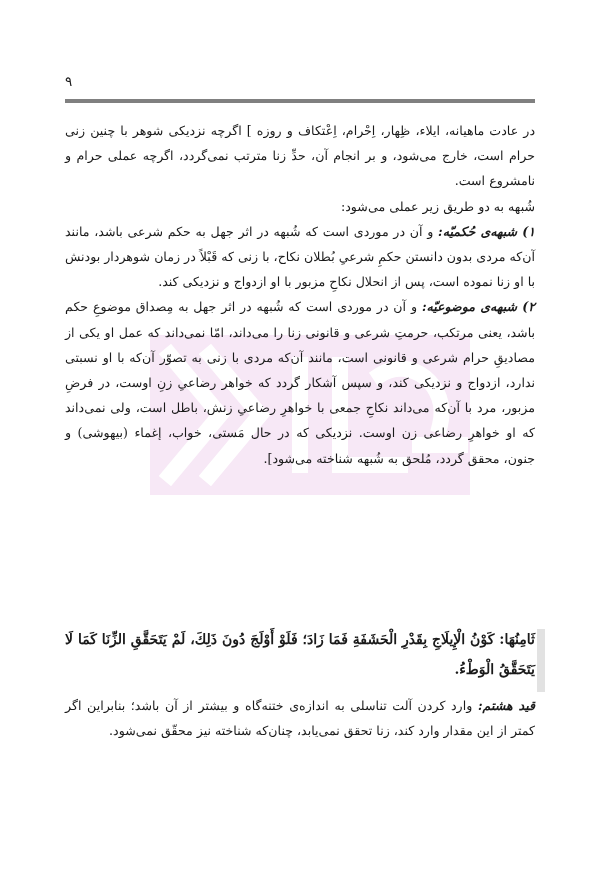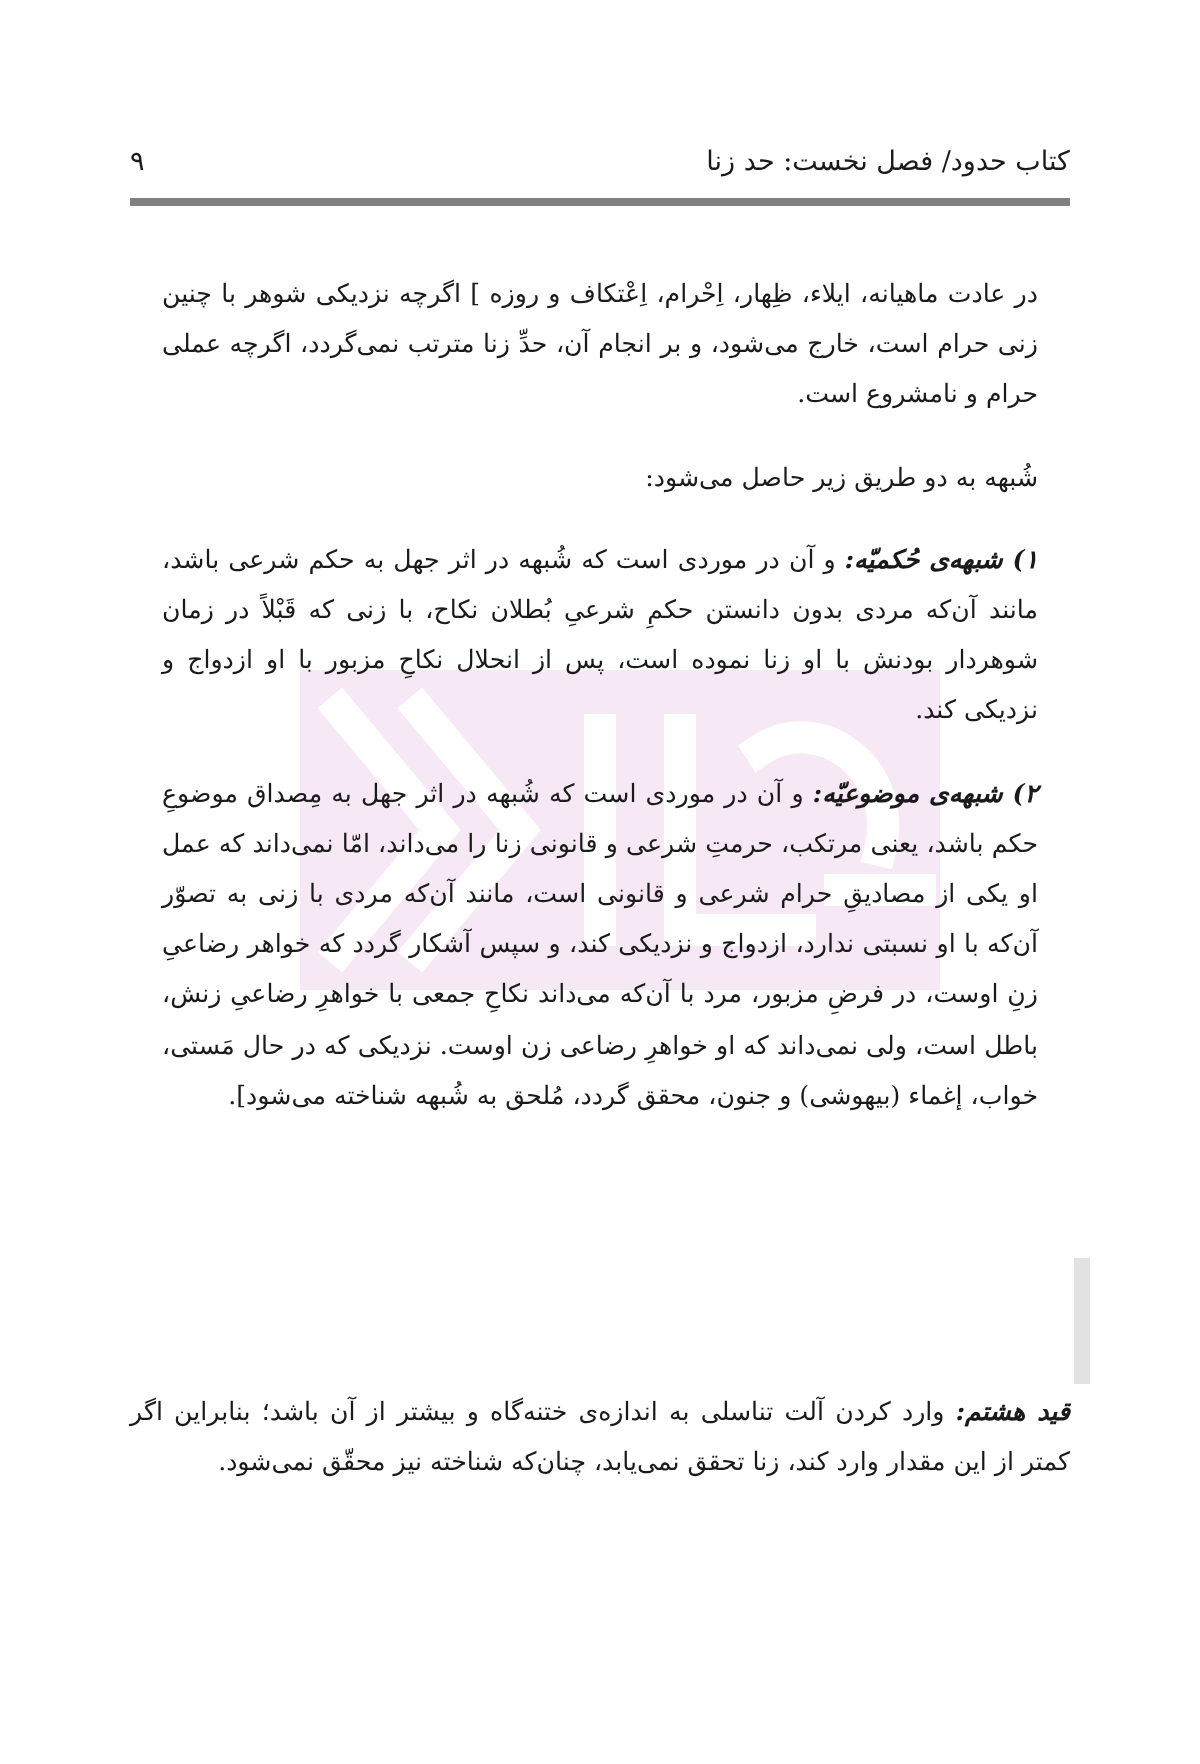--- a/index.html
+++ b/index.html
@@ -67,21 +67,21 @@
       top: 118px;
       width: 470px;
       direction: rtl;
       text-align: justify;
       text-align-last: right;
       font-size: 12.6px;
       line-height: 25.2px;
       z-index: 2;
     }
     .body-text p {
-      margin: 16px;
+      margin: 0;
     }
     .bold {
       font-weight: bold;
       font-style: italic;
     }
     .arabic-block {
       position: absolute;
       left: 65px;
       top: 624px;
       width: 470px;
@@ -129,31 +129,31 @@
       <path d="M20 20 L70 80 L20 140"></path>
       <path d="M60 20 L110 80 L60 140"></path>
       <path d="M150 30 L150 130"></path>
       <path d="M190 30 L190 130 L250 130"></path>
       <path d="M230 40 C260 20 300 50 290 90"></path>
       <path d="M270 110 L310 110"></path>
     </g>
   </svg>
 
   <div class="header">
-    <span class="title">کتاب حدود/ فصل نخست: حد زنا</span>
     <span class="page-num">۹</span>
   </div>
   <div class="header-rule"></div>
 
   <div class="body-text">
     <p>در عادت ماهیانه، ایلاء، ظِهار، اِحْرام، اِعْتکاف و روزه ] اگرچه نزدیکی شوهر با چنین زنی حرام است، خارج می‌شود، و بر انجام آن، حدِّ زنا مترتب نمی‌گردد، اگرچه عملی حرام و نامشروع است.</p>
-    <p>شُبهه به دو طریق زیر حاصل می‌شود:</p>
+    <p>شُبهه به دو طریق زیر عملی می‌شود:</p>
     <p><span class="bold">۱) شبهه‌ی حُکمیّه:</span><span> و آن در موردی است که شُبهه در اثر جهل به حکم شرعی باشد، مانند آن‌که مردی بدون دانستن حکمِ شرعیِ بُطلان نکاح، با زنی که قَبْلاً در زمان شوهردار بودنش با او زنا نموده است، پس از انحلال نکاحِ مزبور با او ازدواج و نزدیکی کند.</span></p>
     <p><span class="bold">۲) شبهه‌ی موضوعیّه:</span><span> و آن در موردی است که شُبهه در اثر جهل به مِصداق موضوعِ حکم باشد، یعنی مرتکب، حرمتِ شرعی و قانونی زنا را می‌داند، امّا نمی‌داند که عمل او یکی از مصادیقِ حرام شرعی و قانونی است، مانند آن‌که مردی با زنی به تصوّر آن‌که با او نسبتی ندارد، ازدواج و نزدیکی کند، و سپس آشکار گردد که خواهر رضاعیِ زنِ اوست، در فرضِ مزبور، مرد با آن‌که می‌داند نکاحِ جمعی با خواهرِ رضاعیِ زنش، باطل است، ولی نمی‌داند که او خواهرِ رضاعی زن اوست. نزدیکی که در حال مَستی، خواب، إغماء (بیهوشی) و جنون، محقق گردد، مُلحق به شُبهه شناخته می‌شود].</span></p>
   </div>
 
   <div class="arabic-bar"></div>
+  <div class="arabic-block">ثَامِنُهَا: كَوْنُ الْإِيلَاجِ بِقَدْرِ الْحَشَفَةِ فَمَا زَادَ؛ فَلَوْ أَوْلَجَ دُونَ ذَلِكَ، لَمْ يَتَحَقَّقِ الزِّنَا كَمَا لَا يَتَحَقَّقُ الْوَطْءُ.</div>
 
   <div class="qayd">
     <p><span class="bold">قید هشتم:</span><span> وارد کردن آلت تناسلی به اندازه‌ی ختنه‌گاه و بیشتر از آن باشد؛ بنابراین اگر کمتر از این مقدار وارد کند، زنا تحقق نمی‌یابد، چنان‌که شناخته نیز محقّق نمی‌شود.</span></p>
   </div>
 
 </div>
 
 </body></html>

